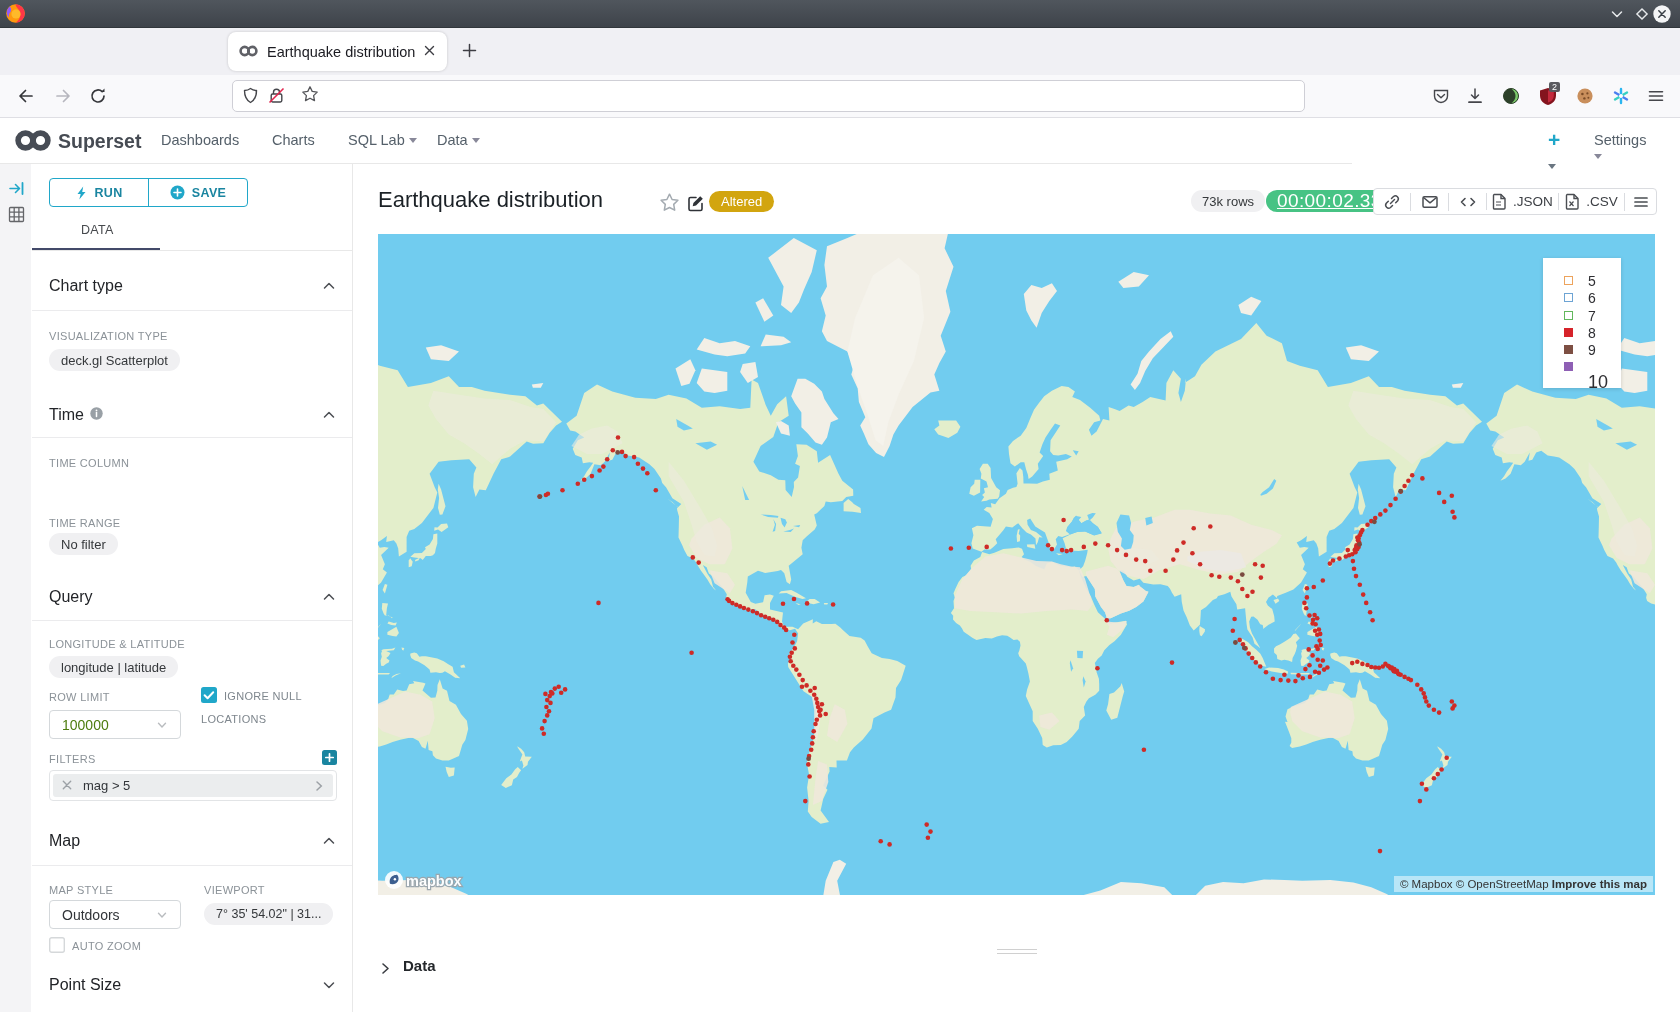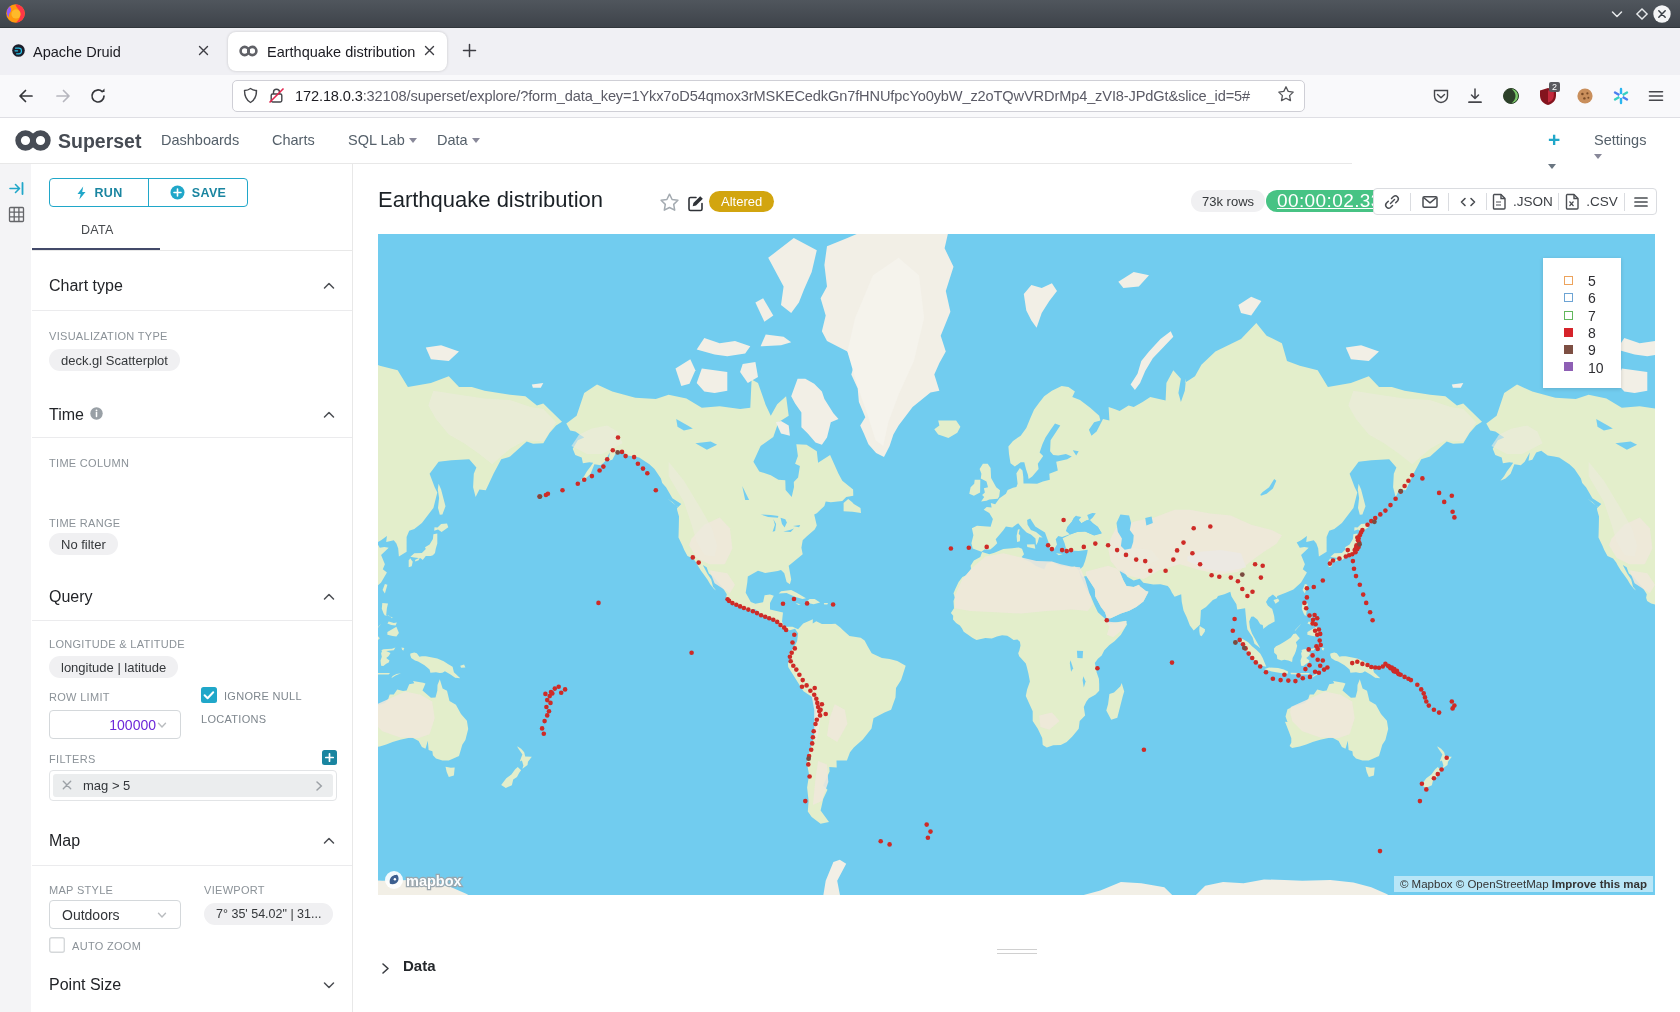--- a/index.html
+++ b/index.html
@@ -25,31 +25,20 @@
   <div class="abs" style="right:31px;top:7px;"><svg width="14" height="14" viewBox="0 0 14 14" style="">
         <rect x="3.4" y="3.4" width="7.2" height="7.2" stroke="#e6e8ea" stroke-width="1.4" fill="none" transform="rotate(45 7 7)"></rect>
       </svg></div>
   <div class="abs" style="right:9px;top:5px;"><svg width="18" height="18" viewBox="0 0 18 18" style="">
         <circle cx="9" cy="9" r="8.7" fill="#f4f5f6"></circle>
         <path d="M5.8 5.8l6.4 6.4M12.2 5.8l-6.4 6.4" stroke="#3a4047" stroke-width="1.5" stroke-linecap="round"></path>
       </svg></div>
 </div>
 
 <div class="abs" style="left:0;top:28px;width:1680px;height:47px;background:#f0f0f4;">
-  <div class="abs" style="left:2px;top:4px;width:218px;height:39px;display:flex;align-items:center;padding:0 10px;">
-    <span style="margin-right:8px;"><svg width="13" height="13" viewBox="0 0 13 13" style="">
-          <circle cx="6.5" cy="6.5" r="6.3" fill="#1c1e2a"></circle>
-          <path d="M3.5 4.2h3.2a2.8 2.8 0 0 1 0 5.6H4.6" stroke="#29c2e8" stroke-width="1.2" fill="none" stroke-linecap="round"></path>
-          <path d="M3 6.8h2.6" stroke="#29c2e8" stroke-width="1.2" stroke-linecap="round"></path>
-        </svg></span>
-    <span style="font-size:14.5px;color:#1b1b21;flex:1;">Apache Druid</span>
-    <span style="margin-left:6px;"><svg width="13" height="13" viewBox="0 0 13 13" style="">
-          <path d="M2.5 2.5l8 8M10.5 2.5l-8 8" stroke="#3e3e44" stroke-width="1.4" stroke-linecap="round"></path>
-        </svg></span>
-  </div>
   <div class="abs" style="left:228px;top:4px;width:219px;height:39px;background:#fff;border-radius:8px;box-shadow:0 0 3px rgba(0,0,0,.18);display:flex;align-items:center;padding:0 11px;">
     <span style="margin-right:9px;"><svg width="19" height="12" viewBox="0 0 19 12" style="">
           <g fill="none" stroke="#606167" stroke-width="2.6">
             <circle cx="5.7" cy="6" r="4.1"></circle>
             <circle cx="13.3" cy="6" r="4.1"></circle>
           </g>
         </svg></span>
     <span style="font-size:14.5px;color:#1b1b21;flex:1;white-space:nowrap;">Earthquake distribution</span>
     <span style="margin-left:6px;"><svg width="13" height="13" viewBox="0 0 13 13" style="">
           <path d="M2.5 2.5l8 8M10.5 2.5l-8 8" stroke="#3e3e44" stroke-width="1.4" stroke-linecap="round"></path>
@@ -75,21 +64,20 @@
     <span style="margin-right:9px;margin-top:2px;"><svg width="17" height="17" viewBox="0 0 17 17" style="">
           <path d="M8.5 1.5c2 1.6 4.3 2 6 2 0 6-2.5 10-6 12-3.5-2-6-6-6-12 1.7 0 4-.4 6-2z" stroke="#45464b" stroke-width="1.4" fill="none" stroke-linejoin="round"></path>
         </svg></span>
     <span style="margin-right:10px;margin-top:2px;"><svg width="17" height="17" viewBox="0 0 17 17" style="">
           <g stroke="#45464b" stroke-width="1.4" fill="none">
             <rect x="3.2" y="7" width="10.6" height="8" rx="1.4"></rect>
             <path d="M5.5 7V5.2a3 3 0 0 1 6 0V7"></path>
           </g>
           <path d="M1.5 15.5L15.5 1.5" stroke="#e22850" stroke-width="1.6"></path>
         </svg></span>
-    <span style="font-size:14.6px;letter-spacing:-0.13px;color:#5b5b66;white-space:nowrap;overflow:hidden;flex:1;"><span style="color:#1c1c22;">172.18.0.3</span>:32108/superset/explore/?form_data_key=1Ykx7oD54qmox3rMSKECedkGn7fHNUfpcYo0ybW_z2oTQwVRDrMp4_zVI8-JPdGt&amp;slice_id=5#</span>
     <span style="margin-left:6px;"><svg width="18" height="18" viewBox="0 0 18 18" style="">
           <path d="M9 1.8l2.2 4.6 5 .7-3.6 3.5.9 5-4.5-2.4-4.5 2.4.9-5L1.8 7.1l5-.7z" stroke="#55565a" stroke-width="1.3" fill="none" stroke-linejoin="round"></path>
         </svg></span>
   </div>
   <div class="abs" style="left:1432px;top:12px;"><svg width="18" height="18" viewBox="0 0 18 18" style="">
         <path d="M2.5 3.5h13v5.5a6.5 6.5 0 0 1-13 0z" stroke="#45464b" stroke-width="1.4" fill="none"></path>
         <path d="M5.5 7.5L9 10.8l3.5-3.3" stroke="#45464b" stroke-width="1.4" fill="none" stroke-linecap="round" stroke-linejoin="round"></path>
       </svg></div>
   <div class="abs" style="left:1466px;top:12px;"><svg width="18" height="18" viewBox="0 0 18 18" style="">
         <path d="M9 2v9M5.5 8L9 11.5 12.5 8" stroke="#45464b" stroke-width="1.5" fill="none" stroke-linecap="round" stroke-linejoin="round"></path>
@@ -199,21 +187,21 @@
 
   <div class="abs sect" style="left:18px;top:424px;">Query</div>
   <div class="abs" style="left:291px;top:426px;"><svg width="14" height="14" viewBox="0 0 14 14" style="">
         <path d="M2.5 9l4.5-4.5L11.5 9" stroke="#4b4e53" stroke-width="1.5" fill="none" stroke-linecap="round" stroke-linejoin="round"></path>
       </svg></div>
   <div class="hr" style="top:456px;left:1px;"></div>
   <div class="abs lbl" style="left:18px;top:474px;">LONGITUDE &amp; LATITUDE</div>
   <div class="abs pill" style="left:18px;top:492px;">longitude | latitude</div>
   <div class="abs lbl" style="left:18px;top:527px;">ROW LIMIT</div>
   <div class="sel" style="left:18px;top:546px;width:132px;height:29px;padding:0 12px;">
-    <span style="font-size:14px;color:#6d28d9;flex:1;text-align:right;">100000</span>
+    <span style="font-size:14px;color:#4d7c0f;flex:1;">100000</span>
       <svg width="12" height="12" viewBox="0 0 12 12" style="">
         <path d="M2.5 4.2l3.5 3.8 3.5-3.8" stroke="#b9bcbf" stroke-width="1.4" fill="none" stroke-linecap="round"></path>
       </svg>
   </div>
   <div class="abs" style="left:170px;top:522px;width:135px;">
     <span style="display:inline-block;vertical-align:-3px;margin-right:7px;"><svg width="16" height="16" viewBox="0 0 16 16" style="">
           <rect width="16" height="16" rx="2.5" fill="#20a7c9"></rect>
           <path d="M3.6 8.3l3 3 5.6-6" stroke="#fff" stroke-width="2" fill="none" stroke-linecap="round" stroke-linejoin="round"></path>
         </svg></span><span class="lbl" style="color:#7e868d;">IGNORE NULL</span>
     <div class="lbl" style="margin-top:6px;color:#7e868d;">LOCATIONS</div>
@@ -725,21 +713,21 @@
       <div style="position:absolute;left:45px;top:15px;font-size:14px;color:#2e2e32;">5</div>
       <div style="position:absolute;left:21px;top:35px;width:9px;height:9px;border:1.6px solid #6da4d4;box-sizing:border-box;"></div>
       <div style="position:absolute;left:45px;top:32px;font-size:14px;color:#2e2e32;">6</div>
       <div style="position:absolute;left:21px;top:53px;width:9px;height:9px;border:1.6px solid #62b75c;box-sizing:border-box;"></div>
       <div style="position:absolute;left:45px;top:50px;font-size:14px;color:#2e2e32;">7</div>
       <div style="position:absolute;left:21px;top:70px;width:9px;height:9px;background:#d6232a;"></div>
       <div style="position:absolute;left:45px;top:67px;font-size:14px;color:#2e2e32;">8</div>
       <div style="position:absolute;left:21px;top:87px;width:9px;height:9px;background:#7d4f43;"></div>
       <div style="position:absolute;left:45px;top:84px;font-size:14px;color:#2e2e32;">9</div>
       <div style="position:absolute;left:21px;top:104px;width:9px;height:9px;background:#8e5fb4;"></div>
-      <div style="position:absolute;left:45px;top:102px;font-size:14px;color:#2e2e32;">10</div>
+      <div style="position:absolute;left:45px;top:114px;font-size:18px;color:#2e2e32;">10</div>
     </div>
   <div class="abs" style="left:5px;top:635px;"><svg width="88" height="22" viewBox="0 0 88 22" style="">
         <circle cx="11" cy="11" r="9" fill="#fff" fill-opacity=".9"></circle>
         <path d="M14 5.8c2 2 2.5 6.3-.9 8.4-2.2 1.4-5.1 1-6.1.6-.3-1.1-.8-3.9.7-6 2.1-3.3 6.6-2.8 6.3-3z" fill="#3d5f8f"></path>
         <circle cx="11.9" cy="10.2" r="1.2" fill="#fff"></circle>
         <text x="23" y="16.5" font-family="Liberation Sans,sans-serif" font-size="14.5" font-weight="bold" fill="#fff" stroke="#9aa6ad" stroke-width="2.4" paint-order="stroke" opacity=".96">mapbox</text>
       </svg></div>
   <div class="abs" style="right:2px;bottom:3px;background:rgba(255,255,255,.5);font-size:11.5px;color:#333;padding:2px 6px;">© Mapbox © OpenStreetMap <b>Improve this map</b></div>
 </div>
 

